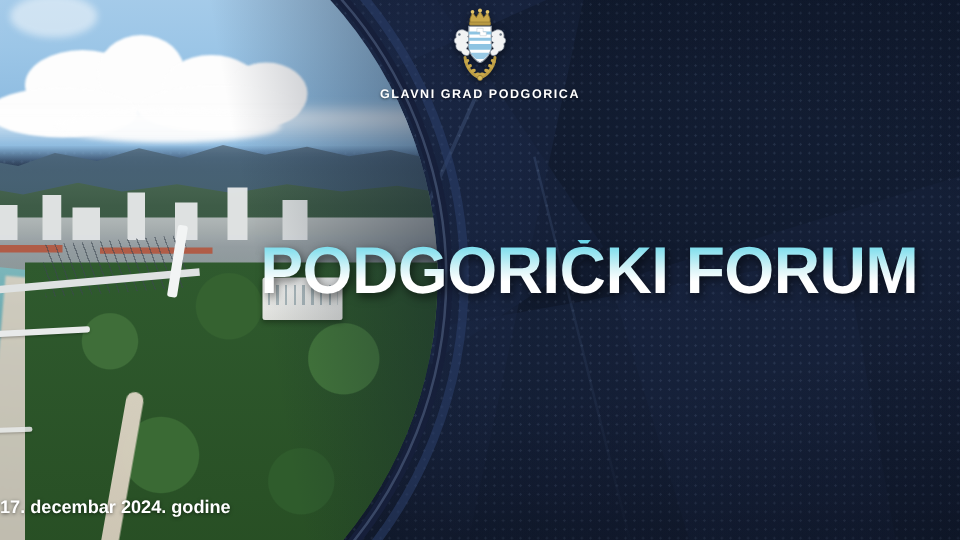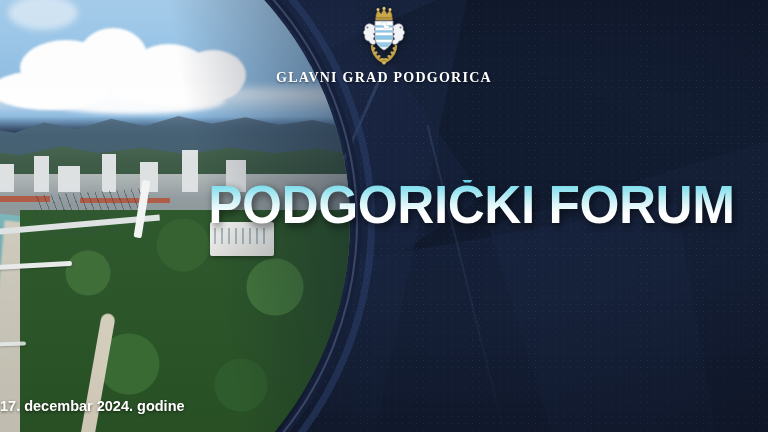--- a/index.html
+++ b/index.html
@@ -224,28 +224,27 @@
   }
 
   
   .logo-block{
     position:absolute;left:0;right:0;top:6px;
     display:flex;flex-direction:column;align-items:center;gap:4px;
     z-index:7;
   }
   .crest{width:58px;height:60px;display:block;filter:drop-shadow(0 2px 3px rgba(0,0,0,.45));}
   .logo-text{
-    color:#ffffff;font-size:14px;font-weight:bold;letter-spacing:1.25px;
+    color:#ffffff;font-size:10px;font-weight:bold;letter-spacing:1.25px;
     text-shadow:0 1px 2px rgba(0,0,0,.5);
-    font-family:Liberation Serif, serif;
   }
 
   
   .title-block{
-    position:absolute;right:33px;top:180px;z-index:8;text-align:left;
+    position:absolute;right:33px;top:192px;z-index:8;text-align:left;
   }
   .title-main{
     margin:0;
     font-size:53px;line-height:.95;font-weight:bold;
     letter-spacing:-0.5px;
     transform:scaleX(.97);
     transform-origin:right center;
     background:linear-gradient(180deg,#62d5e8 0%, #8fe2ef 18%, #d8f4f8 46%, #ffffff 66%, #ffffff 100%);
     -webkit-background-clip:text;background-clip:text;
     color:transparent;-webkit-text-fill-color:transparent;

